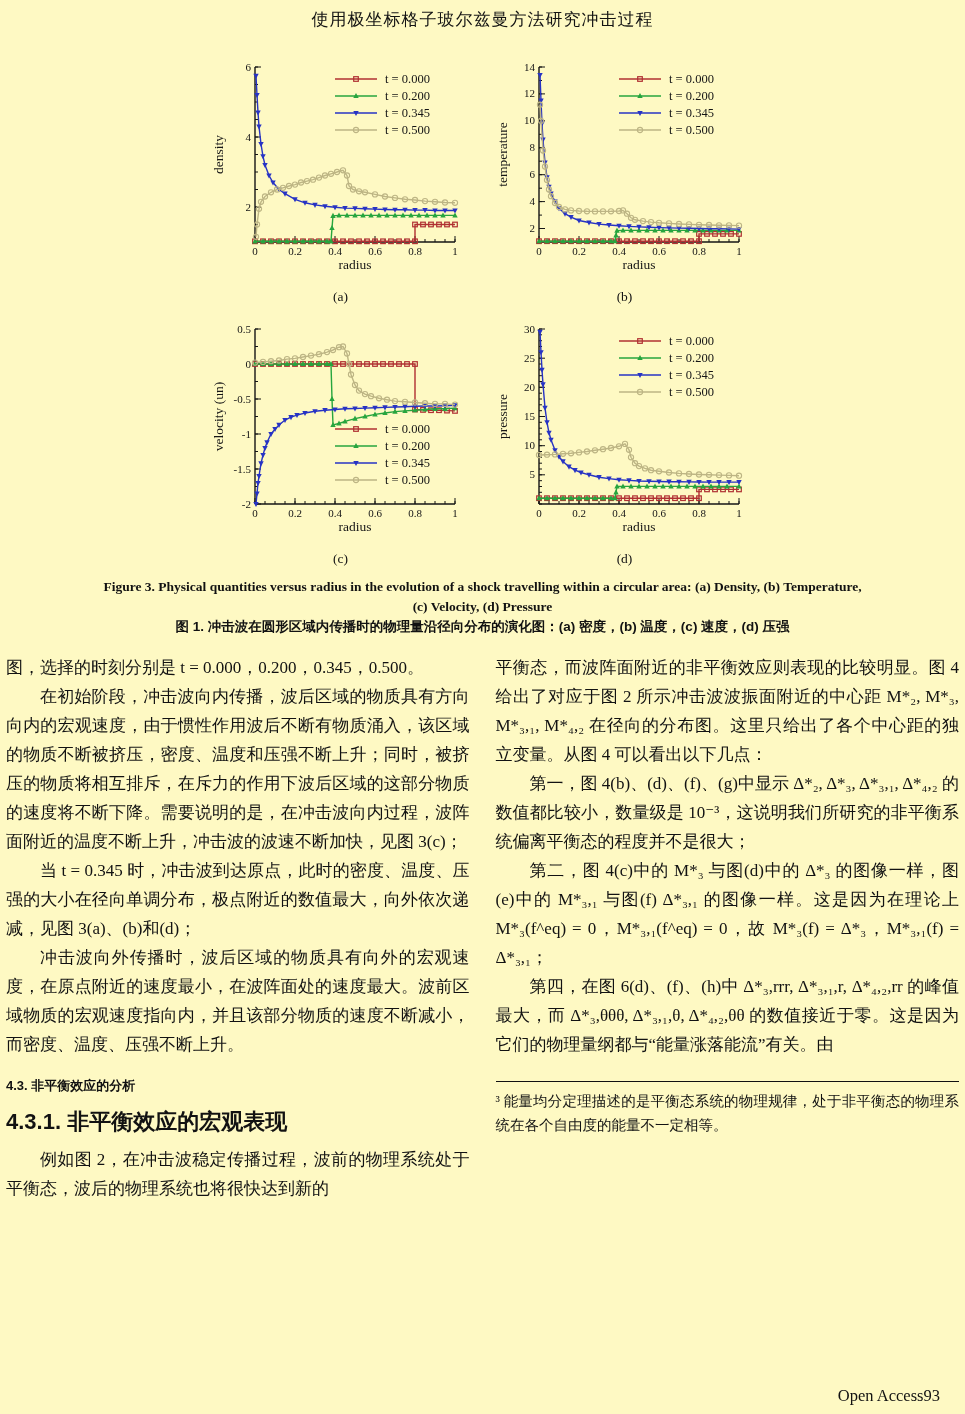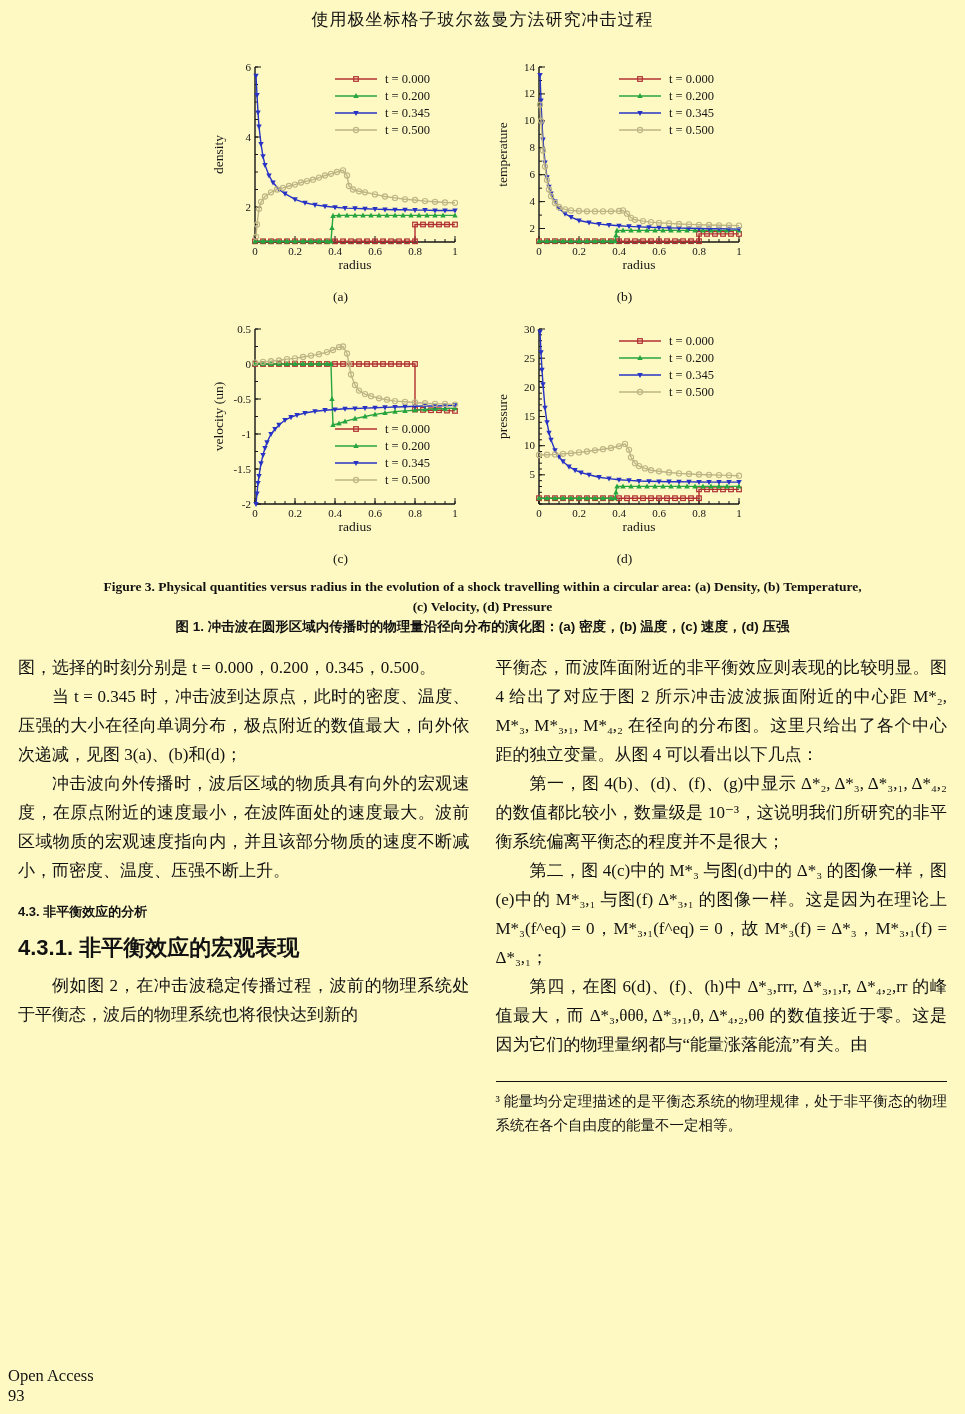--- a/index.html
+++ b/index.html
@@ -10,28 +10,28 @@
                width:544px;margin:24px auto 0 auto;}
   .chart-cell{width:260px;}
   .chart-caption{text-align:center;font-size:13.5px;margin-top:2px;}
   .axis{stroke:#151515;stroke-width:1.4;fill:none;}
   .tick{stroke:#151515;stroke-width:1;}
   .ticklab{font-family:"Liberation Serif","DejaVu Serif",serif;font-size:11px;fill:#151515;}
   .axlab{font-family:"Liberation Serif","DejaVu Serif",serif;font-size:13.5px;fill:#151515;}
   .leglab{font-family:"Liberation Serif","DejaVu Serif",serif;font-size:12.5px;fill:#151515;}
   .fig-caption{text-align:center;font-weight:bold;font-size:13.5px;line-height:20px;margin-top:10px;padding:0 0;}
   .fig-caption .zh{font-family:"Liberation Sans","DejaVu Sans",sans-serif;}
-  .body-cols{display:flex;gap:26px;padding:0 18px;margin-top:16px;height:716px;overflow:hidden;}
+  .body-cols{display:flex;gap:26px;padding:0 6px;margin-top:16px;height:716px;overflow:hidden;}
   .col{flex:1;min-width:0;}
   .p{font-size:17px;line-height:29px;text-align:justify;margin:0;}
   .indent{text-indent:2em;}
   .h1{font-family:"Liberation Sans","DejaVu Sans",sans-serif;font-size:13px;font-weight:bold;margin:18px 0 12px 0;}
   .h2{font-family:"Liberation Sans","DejaVu Sans",sans-serif;font-size:22px;font-weight:bold;margin:12px 0 8px 0;}
   .footnote{margin-top:22px;border-top:1.5px solid #111;padding-top:7px;font-size:14.5px;line-height:24px;text-align:justify;}
-  .footer{position:absolute;left:8px;right:11px;bottom:8px;display:flex;justify-content:flex-end;font-size:16.5px;flex-direction:column;}
+  .footer{position:absolute;left:8px;right:25px;bottom:8px;display:flex;justify-content:flex-end;font-size:16.5px;}
 </style>
 </head>
 <body>
 
 <div class="page">
 
   <div class="header">使用极坐标格子玻尔兹曼方法研究冲击过程</div>
 
   <div class="figure-grid">
     <div class="chart-cell">
@@ -836,20 +836,21 @@
 
   <div class="fig-caption">
     <div>Figure 3. Physical quantities versus radius in the evolution of a shock travelling within a circular area: (a) Density, (b) Temperature,</div>
     <div>(c) Velocity, (d) Pressure</div>
     <div class="zh">图 1. 冲击波在圆形区域内传播时的物理量沿径向分布的演化图：(a) 密度，(b) 温度，(c) 速度，(d) 压强</div>
   </div>
 
   <div class="body-cols">
     <div class="col" id="col-left">
         <div class="p">图，选择的时刻分别是 t = 0.000，0.200，0.345，0.500。</div>
+        <div class="p indent">在初始阶段，冲击波向内传播，波后区域的物质具有方向向内的宏观速度，由于惯性作用波后不断有物质涌入，该区域的物质不断被挤压，密度、温度和压强不断上升；同时，被挤压的物质将相互排斥，在斥力的作用下波后区域的这部分物质的速度将不断下降。需要说明的是，在冲击波向内过程，波阵面附近的温度不断上升，冲击波的波速不断加快，见图 3(c)；</div>
         <div class="p indent">当 t = 0.345 时，冲击波到达原点，此时的密度、温度、压强的大小在径向单调分布，极点附近的数值最大，向外依次递减，见图 3(a)、(b)和(d)；</div>
         <div class="p indent">冲击波向外传播时，波后区域的物质具有向外的宏观速度，在原点附近的速度最小，在波阵面处的速度最大。波前区域物质的宏观速度指向内，并且该部分物质的速度不断减小，而密度、温度、压强不断上升。</div>
         <div class="h1">4.3. 非平衡效应的分析</div>
         <div class="h2">4.3.1. 非平衡效应的宏观表现</div>
         <div class="p indent">例如图 2，在冲击波稳定传播过程，波前的物理系统处于平衡态，波后的物理系统也将很快达到新的</div>
       </div>
     <div class="col">
       <div id="col-right">
           <div class="p">平衡态，而波阵面附近的非平衡效应则表现的比较明显。图 4 给出了对应于图 2 所示冲击波波振面附近的中心距 M*₂, M*₃, M*₃,₁, M*₄,₂ 在径向的分布图。这里只给出了各个中心距的独立变量。从图 4 可以看出以下几点：</div>
           <div class="p indent">第一，图 4(b)、(d)、(f)、(g)中显示 Δ*₂, Δ*₃, Δ*₃,₁, Δ*₄,₂ 的数值都比较小，数量级是 10⁻³，这说明我们所研究的非平衡系统偏离平衡态的程度并不是很大；</div>

